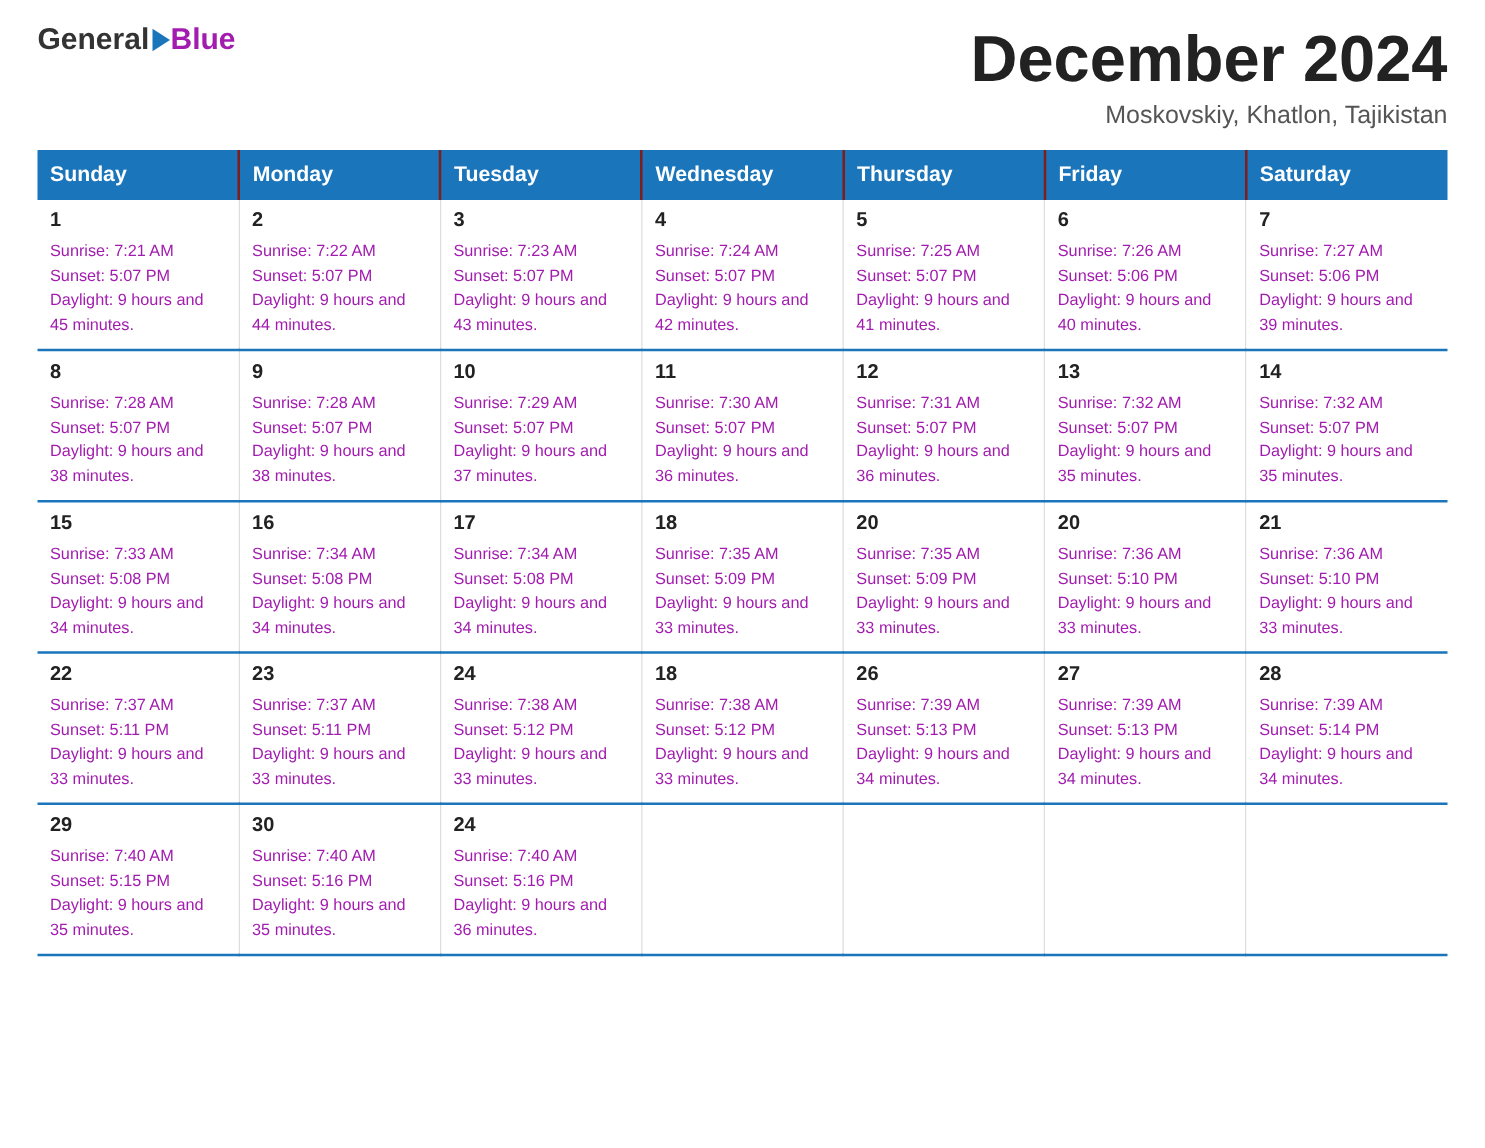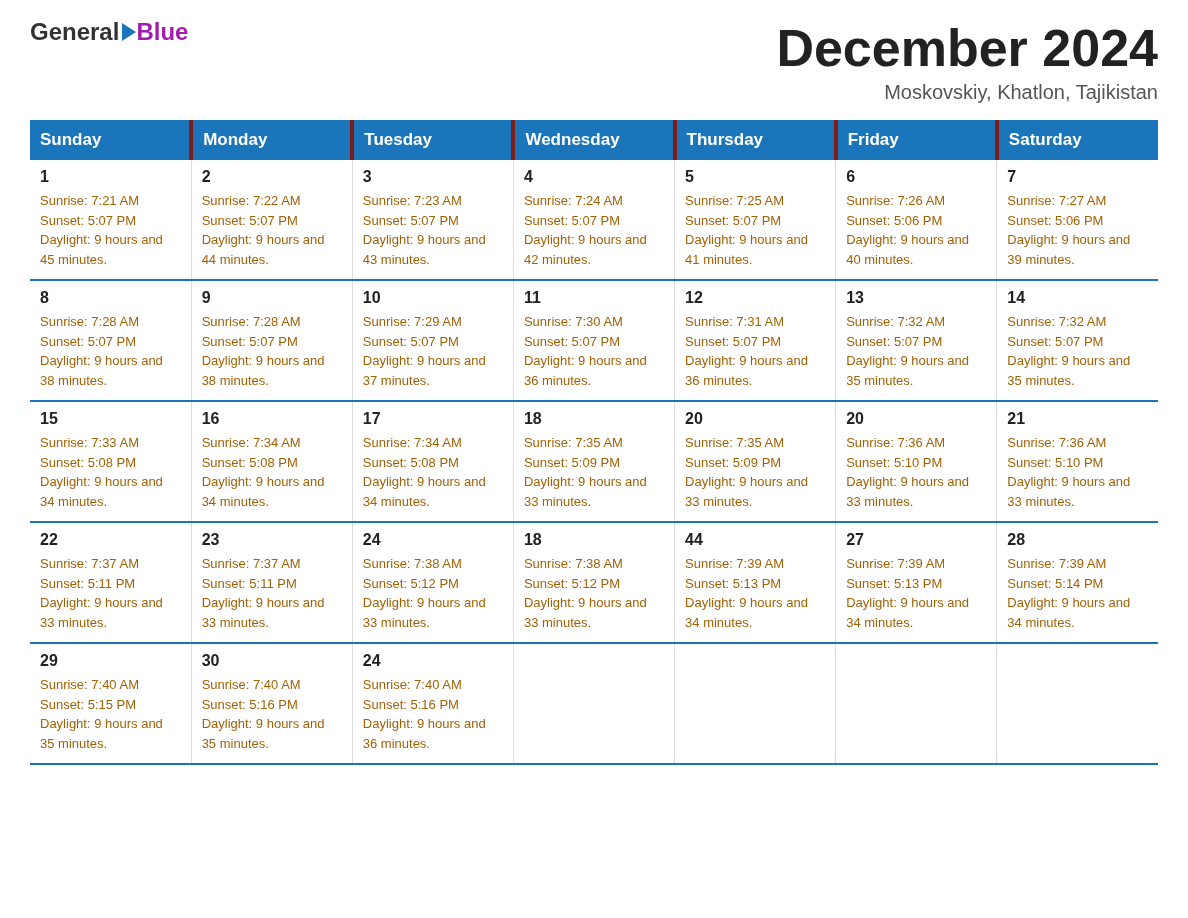--- a/index.html
+++ b/index.html
@@ -37,21 +37,21 @@
     }
     thead tr {
       background-color: #1a75bb;
     }
     thead th {
       color: #fff;
       font-size: 17px;
       font-weight: bold;
       padding: 10px 10px;
       text-align: left;
-      border-right: 4px solid #7f1d1d;
+      border-right: 2px solid #7f1d1d;
     }
     thead th:last-child {
       border-right: none;
       margin-top: 24px;
     }
     tbody tr {
       border-bottom: 2px solid #1a75bb;
     }
     tbody td {
       vertical-align: top;
@@ -66,21 +66,21 @@
     }
     .day-number {
       font-size: 16px;
       font-weight: bold;
       color: #222;
       display: block;
       margin-bottom: 5px;
     }
     .day-info {
       font-size: 13px;
-      color: #a16207;
+      color: #a21caf;
       line-height: 1.5;
     }
     .empty-cell {
       background: #fff;
     }
     
     .logo-container {
       display: flex;
       flex-direction: row;
     }
@@ -240,21 +240,21 @@
         </td>
         <td>
           <span class="day-number">24</span>
           <div class="day-info">Sunrise: 7:38 AM<br>Sunset: 5:12 PM<br>Daylight: 9 hours and 33 minutes.</div>
         </td>
         <td>
           <span class="day-number">18</span>
           <div class="day-info">Sunrise: 7:38 AM<br>Sunset: 5:12 PM<br>Daylight: 9 hours and 33 minutes.</div>
         </td>
         <td>
-          <span class="day-number">44</span>
+          <span class="day-number">26</span>
           <div class="day-info">Sunrise: 7:39 AM<br>Sunset: 5:13 PM<br>Daylight: 9 hours and 34 minutes.</div>
         </td>
         <td>
           <span class="day-number">27</span>
           <div class="day-info">Sunrise: 7:39 AM<br>Sunset: 5:13 PM<br>Daylight: 9 hours and 34 minutes.</div>
         </td>
         <td>
           <span class="day-number">28</span>
           <div class="day-info">Sunrise: 7:39 AM<br>Sunset: 5:14 PM<br>Daylight: 9 hours and 34 minutes.</div>
         </td>

